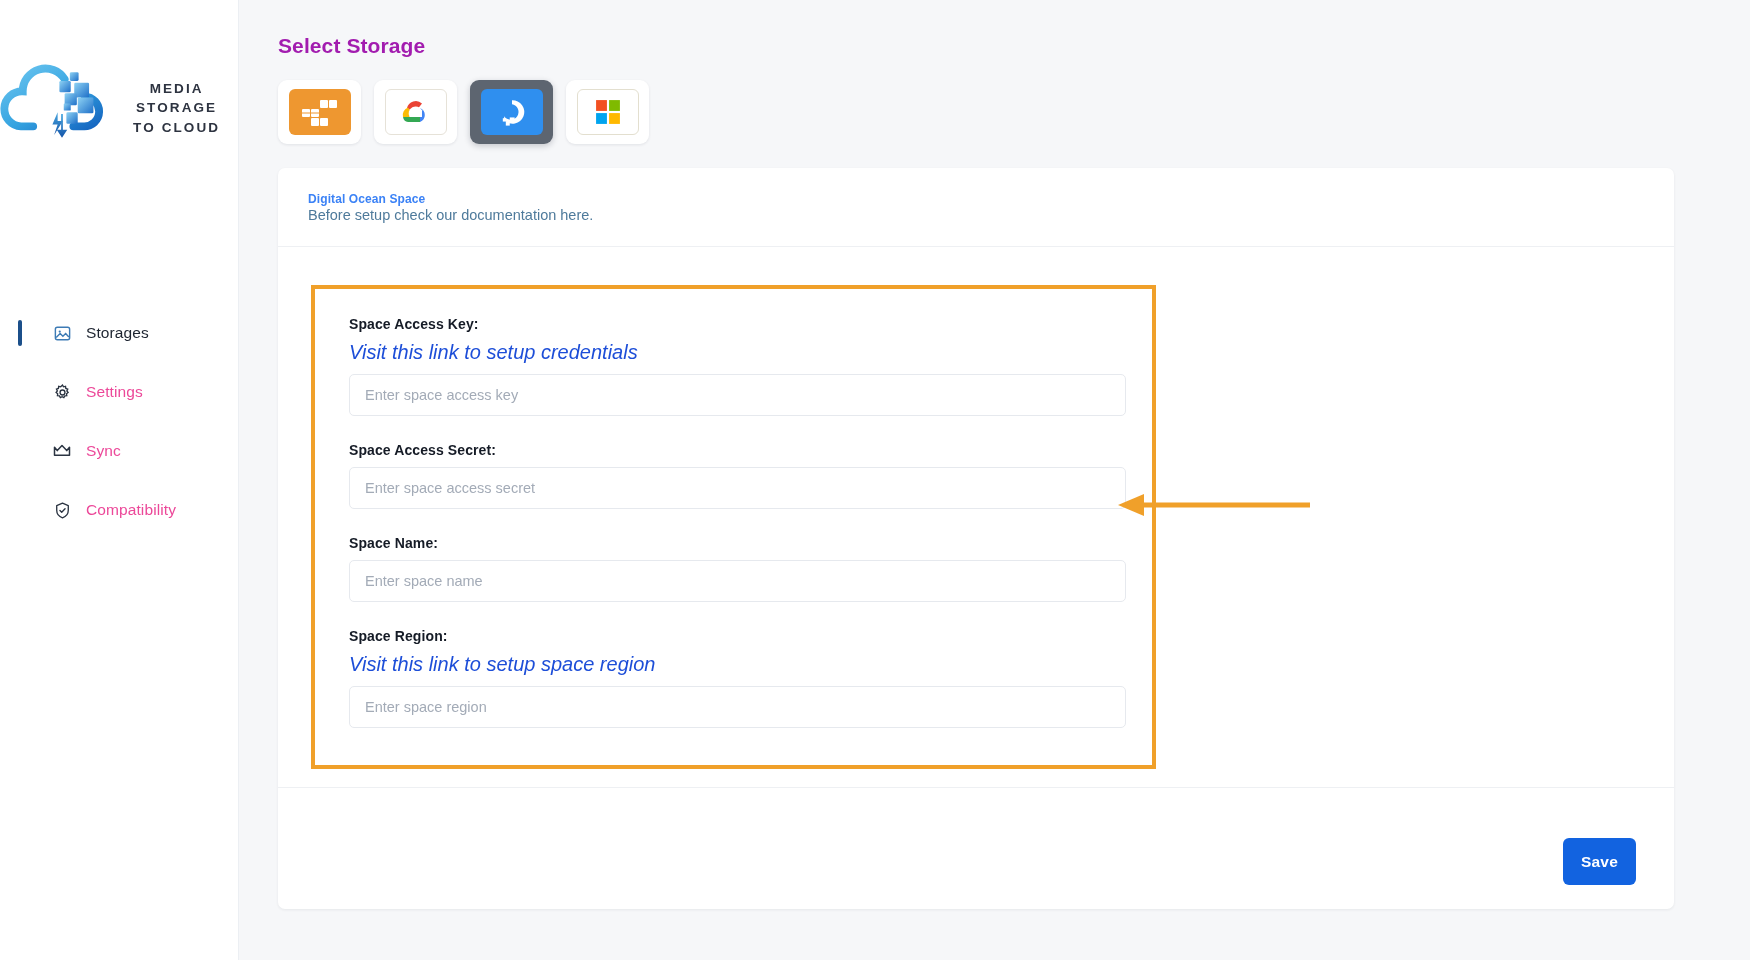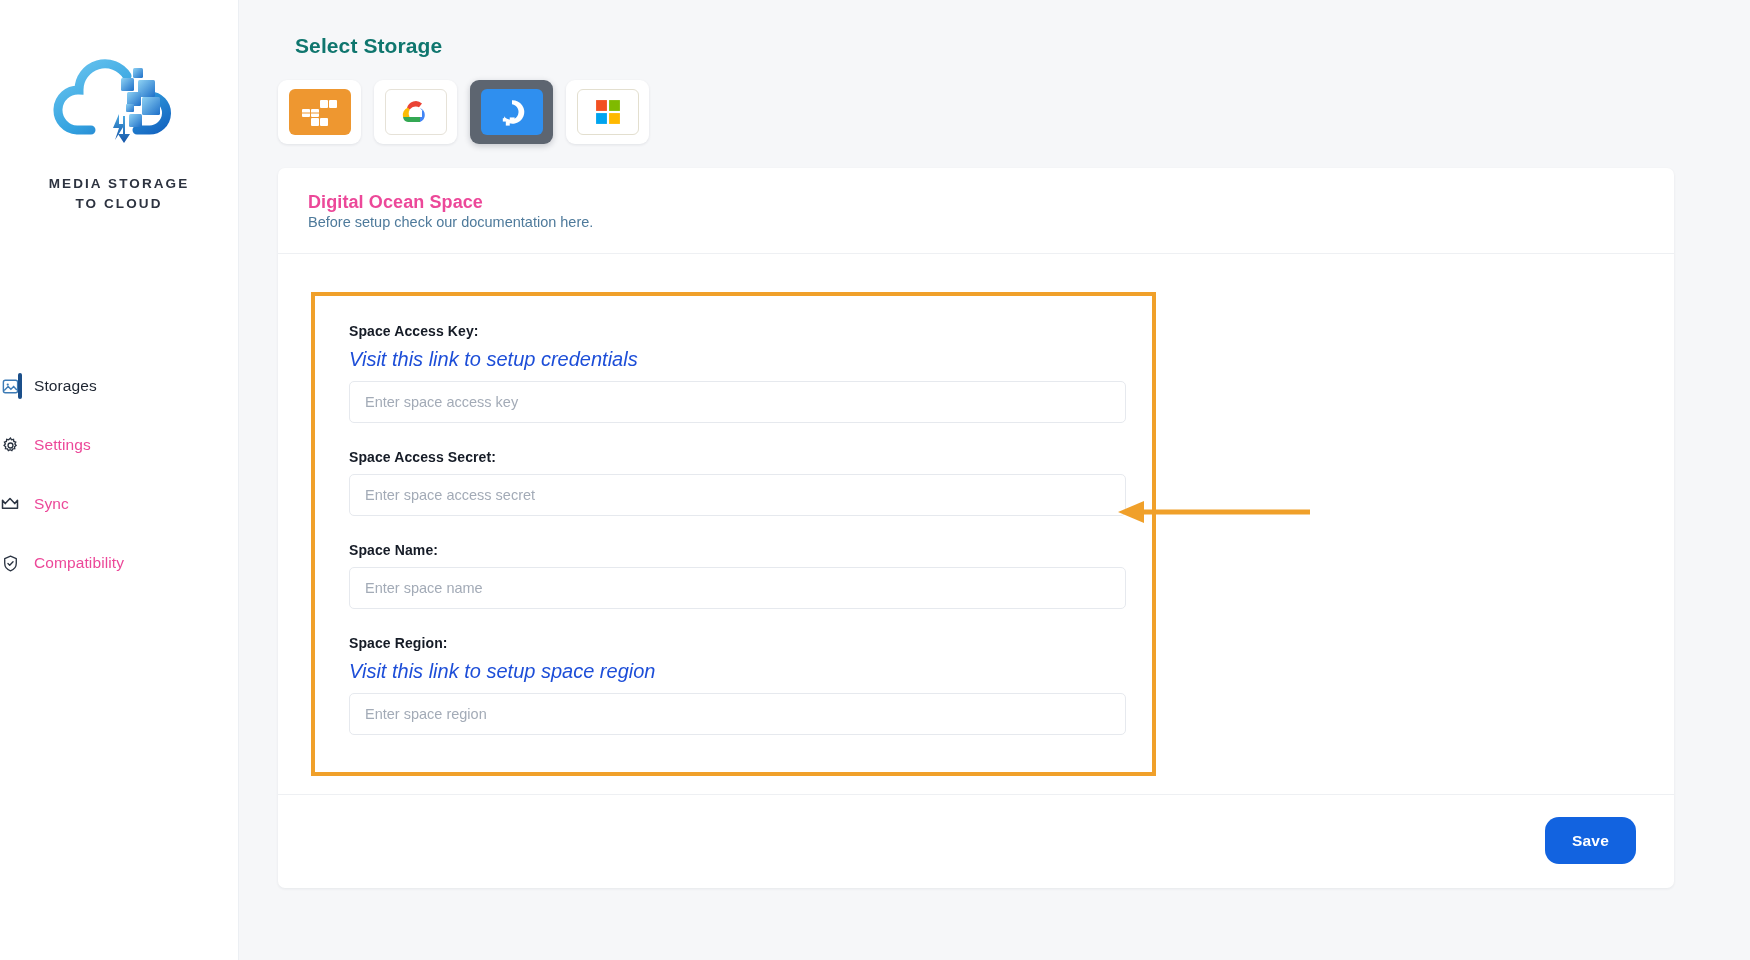--- a/index.html
+++ b/index.html
@@ -13,37 +13,38 @@
 
   
   .sidebar {
     width: 239px; height: 960px; flex: 0 0 239px;
     background: #ffffff;
     border-right: 1px solid #eceff3;
     position: relative;
   }
   .logo-wrap {
     padding-top: 42px;
-    display: flex; flex-direction: column; align-items: center; justify-content: center;
+    display: flex; flex-direction: row; align-items: center; justify-content: center;
   }
   .logo-mark { width: 132px; height: 118px; }
   .logo-text {
     margin-top: 14px;
     text-align: center;
     font-size: 13.5px;
     letter-spacing: 2.1px;
     font-weight: 700;
     color: #2d3340;
     line-height: 1.45;
   }
 
   .nav { margin-top: 152px; }
   .nav-item {
     display: flex; align-items: center;
     height: 42px;
+    padding-left: 52px;
     position: relative;
     margin-bottom: 17px;
     cursor: pointer;
   }
   .nav-item .active-bar {
     position: absolute; left: 18px; top: 8px;
     width: 4px; height: 26px; border-radius: 2px;
     background: #1b4f8a;
     display: none;
   }
@@ -65,23 +66,23 @@
   
   .main {
     flex: 1 1 auto;
     background: #f6f7f9;
     height: 960px;
     padding: 34px 28px 0 24px;
     overflow: hidden;
     position: relative;
   }
   .page-title {
-    font-size: 21px; font-weight: 700; color: #0f766e;
+    font-size: 21px; font-weight: 700; color: #a21caf;
     letter-spacing: .1px;
-    margin-left: 32px;
+    margin-left: 15px;
   }
 
   
   .tiles {
     display: flex; align-items: flex-start; gap: 13px;
     margin-top: 22px; margin-left: 15px;
   }
   .tile {
     width: 83px; height: 64px;
     border-radius: 9px;
@@ -112,21 +113,21 @@
     width: 1396px;
     background: #ffffff;
     border-radius: 7px;
     box-shadow: 0 1px 3px rgba(16,24,40,.07);
   }
   .card-head {
     padding: 24px 30px 22px 30px;
     border-bottom: 1px solid #eef0f3;
   }
   .card-title {
-    font-size: 18px; font-weight: 700; color: #ec4899;
+    font-size: 12px; font-weight: 700; color: #3b82f6;
     letter-spacing: .1px;
   }
   .card-sub {
     margin-top: 20px;
     font-size: 14.5px;
     color: #4e7a9b;
     cursor: pointer;
   }
 
   .card-body {
@@ -177,26 +178,27 @@
   .card-foot {
     border-top: 1px solid #eef0f3;
     padding: 22px 30px 24px 0;
     display: flex; justify-content: flex-end;
     padding-right: 38px;
   }
   .save-btn {
     background: #1263e0;
     color: #ffffff;
     border: none;
-    border-radius: 14px;
-    width: 91px; height: 47px;
+    border-radius: 6px;
+    width: 73px; height: 47px;
     font-size: 15.5px; font-weight: 700;
     font-family: "Liberation Sans", sans-serif;
     cursor: pointer;
     letter-spacing: .2px;
+    margin-top: 28px;
   }
 </style>
 </head>
 <body>
 
 <div class="app">
 
   <aside class="sidebar">
 
     <div class="logo-wrap">

